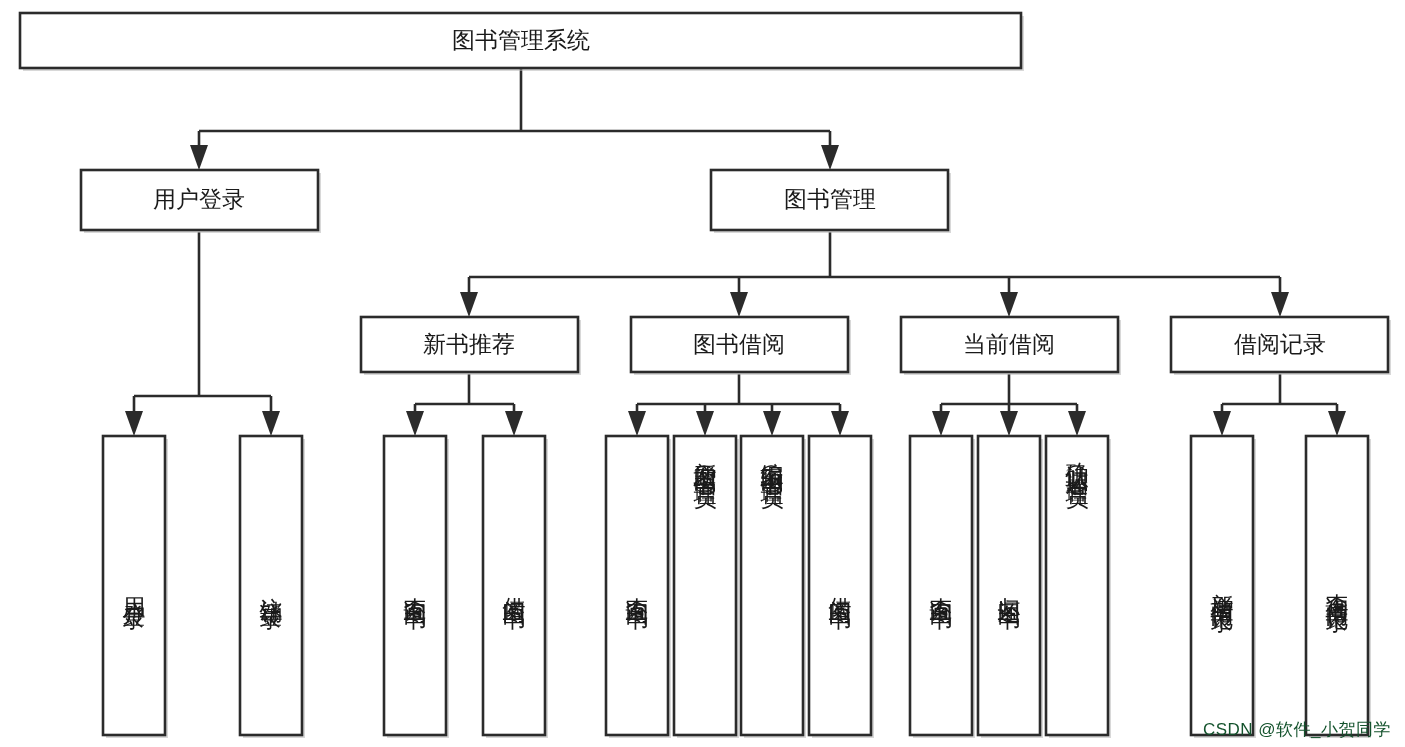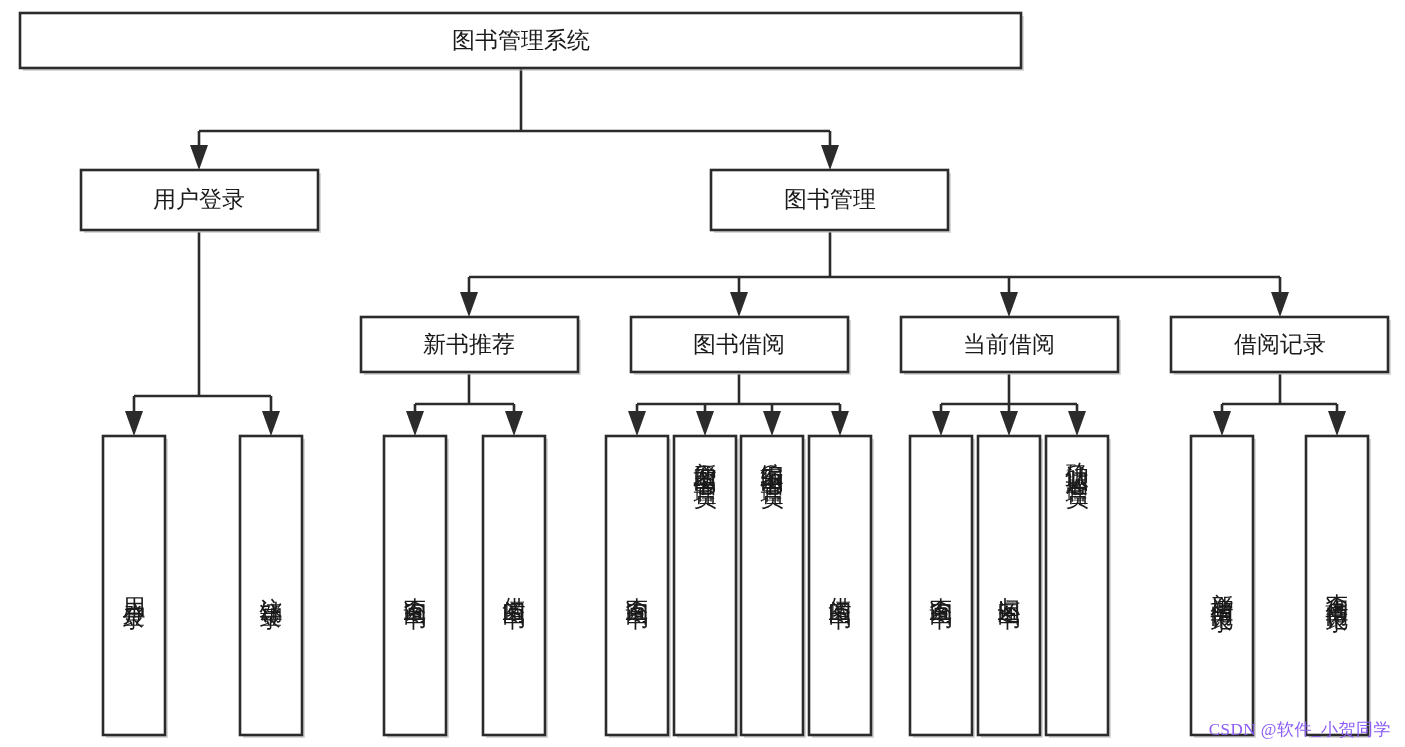--- a/index.html
+++ b/index.html
@@ -68,23 +68,23 @@
     line-height: 1.0;
     color: #1a1a1a;
     letter-spacing: 3.5px;
     white-space: nowrap;
     text-align: center;
   }
   .watermark {
     position: absolute;
     right: 14px;
     bottom: 6px;
-    font-family: Liberation Serif, serif;
+    font-family: Liberation Sans, sans-serif;
     font-size: 17px;
-    color: #8b5cf6;
+    color: #14532d;
     letter-spacing: 0.5px;
     white-space: nowrap;
     user-select: none;
   }
 </style>
 </head>
 <body>
 
 <div id="diagram-root">
 

